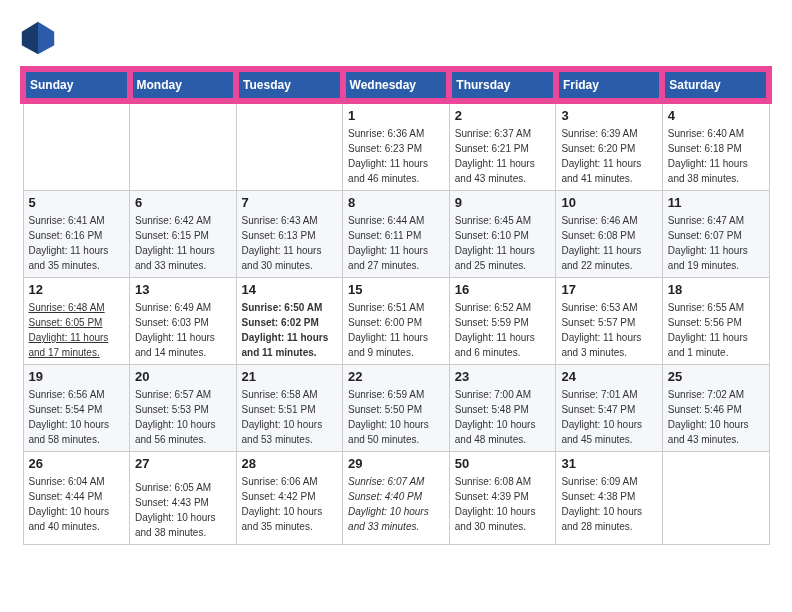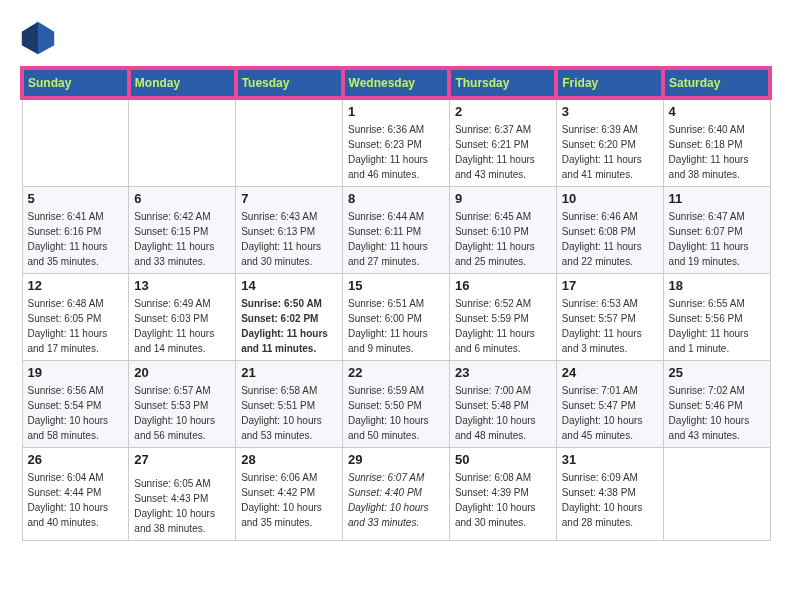--- a/index.html
+++ b/index.html
@@ -43,26 +43,26 @@
       font-size: 14px;
       color: #444;
     }
     .calendar {
       width: 100%;
       border-collapse: collapse;
       font-size: 11px;
     }
     .calendar thead th {
       background-color: #2a5caa;
-      color: #bef264;
+      color: #ffffff;
       padding: 6px 4px;
       text-align: left;
       font-size: 12px;
       font-weight: bold;
-      border: 4px solid #ec4899;
+      border: 6px solid #ec4899;
     }
     .calendar tbody td {
       border: 1px solid #ccc;
       vertical-align: top;
       padding: 4px 5px;
       width: 107px;
       min-height: 80px;
       background: #fff;
     }
     .calendar tbody tr:nth-child(even) td {
@@ -186,21 +186,21 @@
         <td>
           <div class="day-num">11</div>
           <div class="day-info" style="white-space: pre-line;">Sunrise: 6:47 AM
 Sunset: 6:07 PM
 Daylight: 11 hours and 19 minutes.</div>
         </td>
       </tr>
       <tr>
         <td>
           <div class="day-num">12</div>
-          <div class="day-info" style="white-space: pre-line;">Sunrise: 6:48 AM
+          <div class="day-info" style="white-space: pre-line; text-decoration: underline;">Sunrise: 6:48 AM
 Sunset: 6:05 PM
 Daylight: 11 hours and 17 minutes.</div>
         </td>
         <td>
           <div class="day-num">13</div>
           <div class="day-info" style="white-space: pre-line;">Sunrise: 6:49 AM
 Sunset: 6:03 PM
 Daylight: 11 hours and 14 minutes.</div>
         </td>
         <td>

